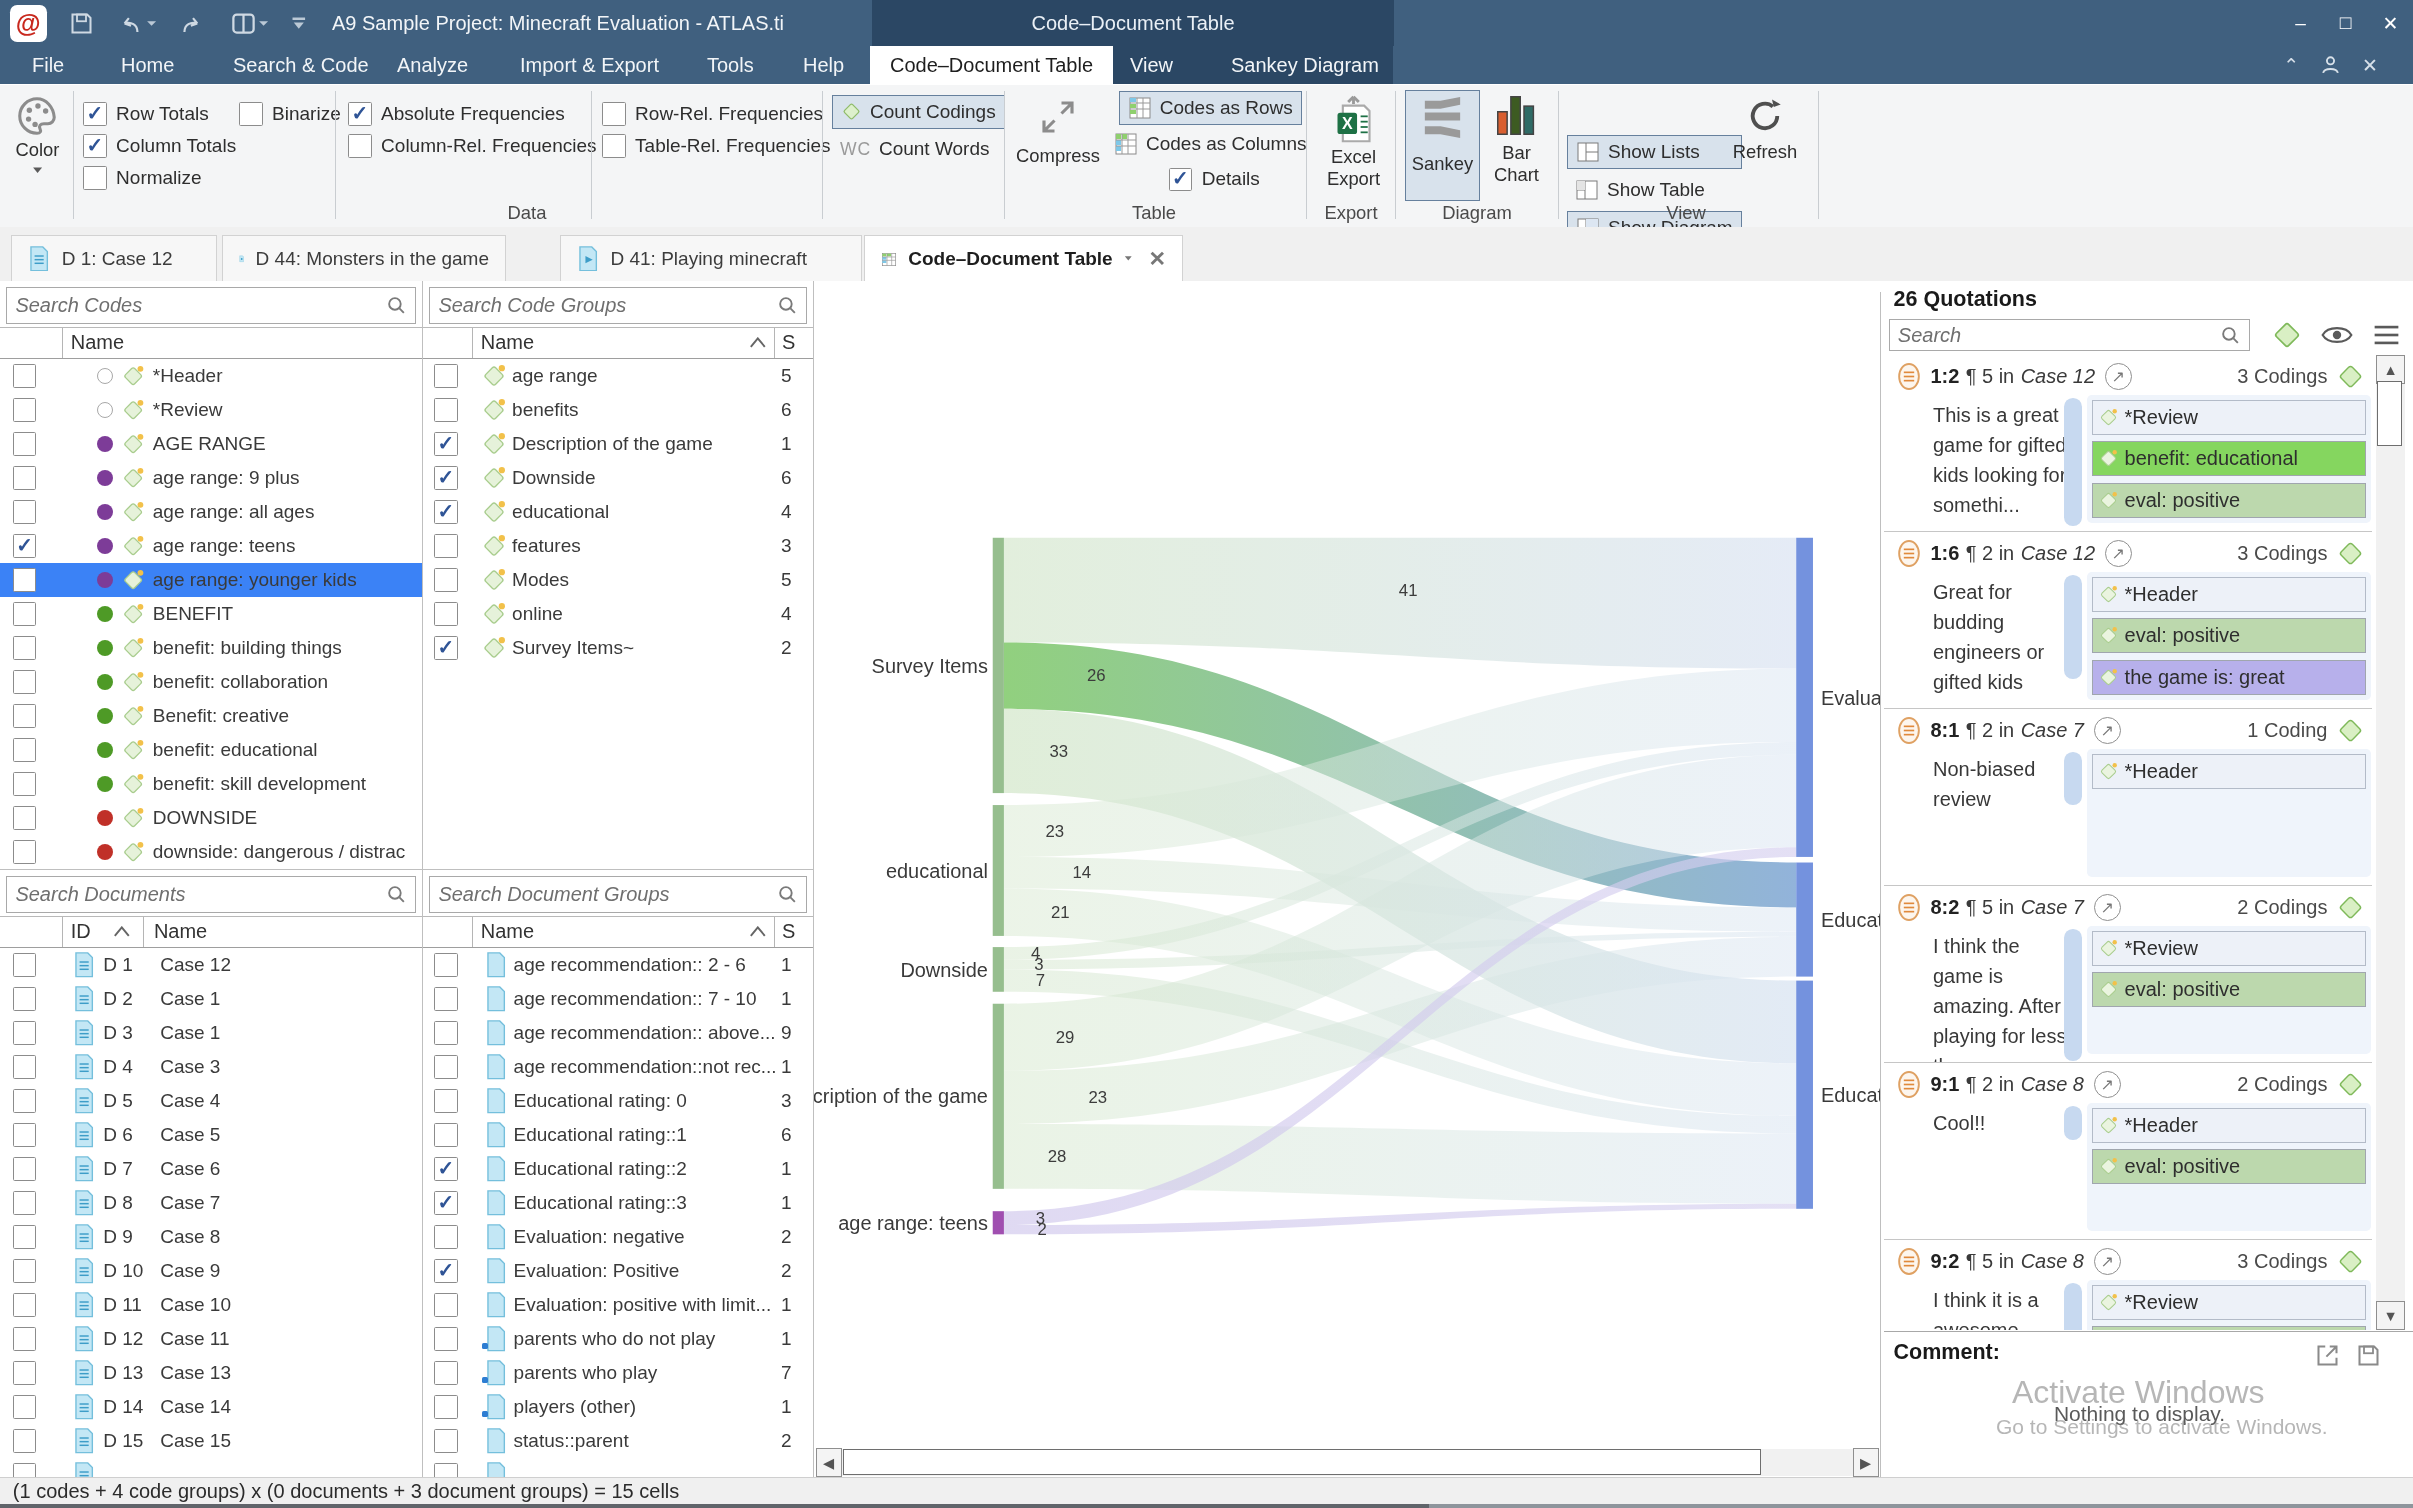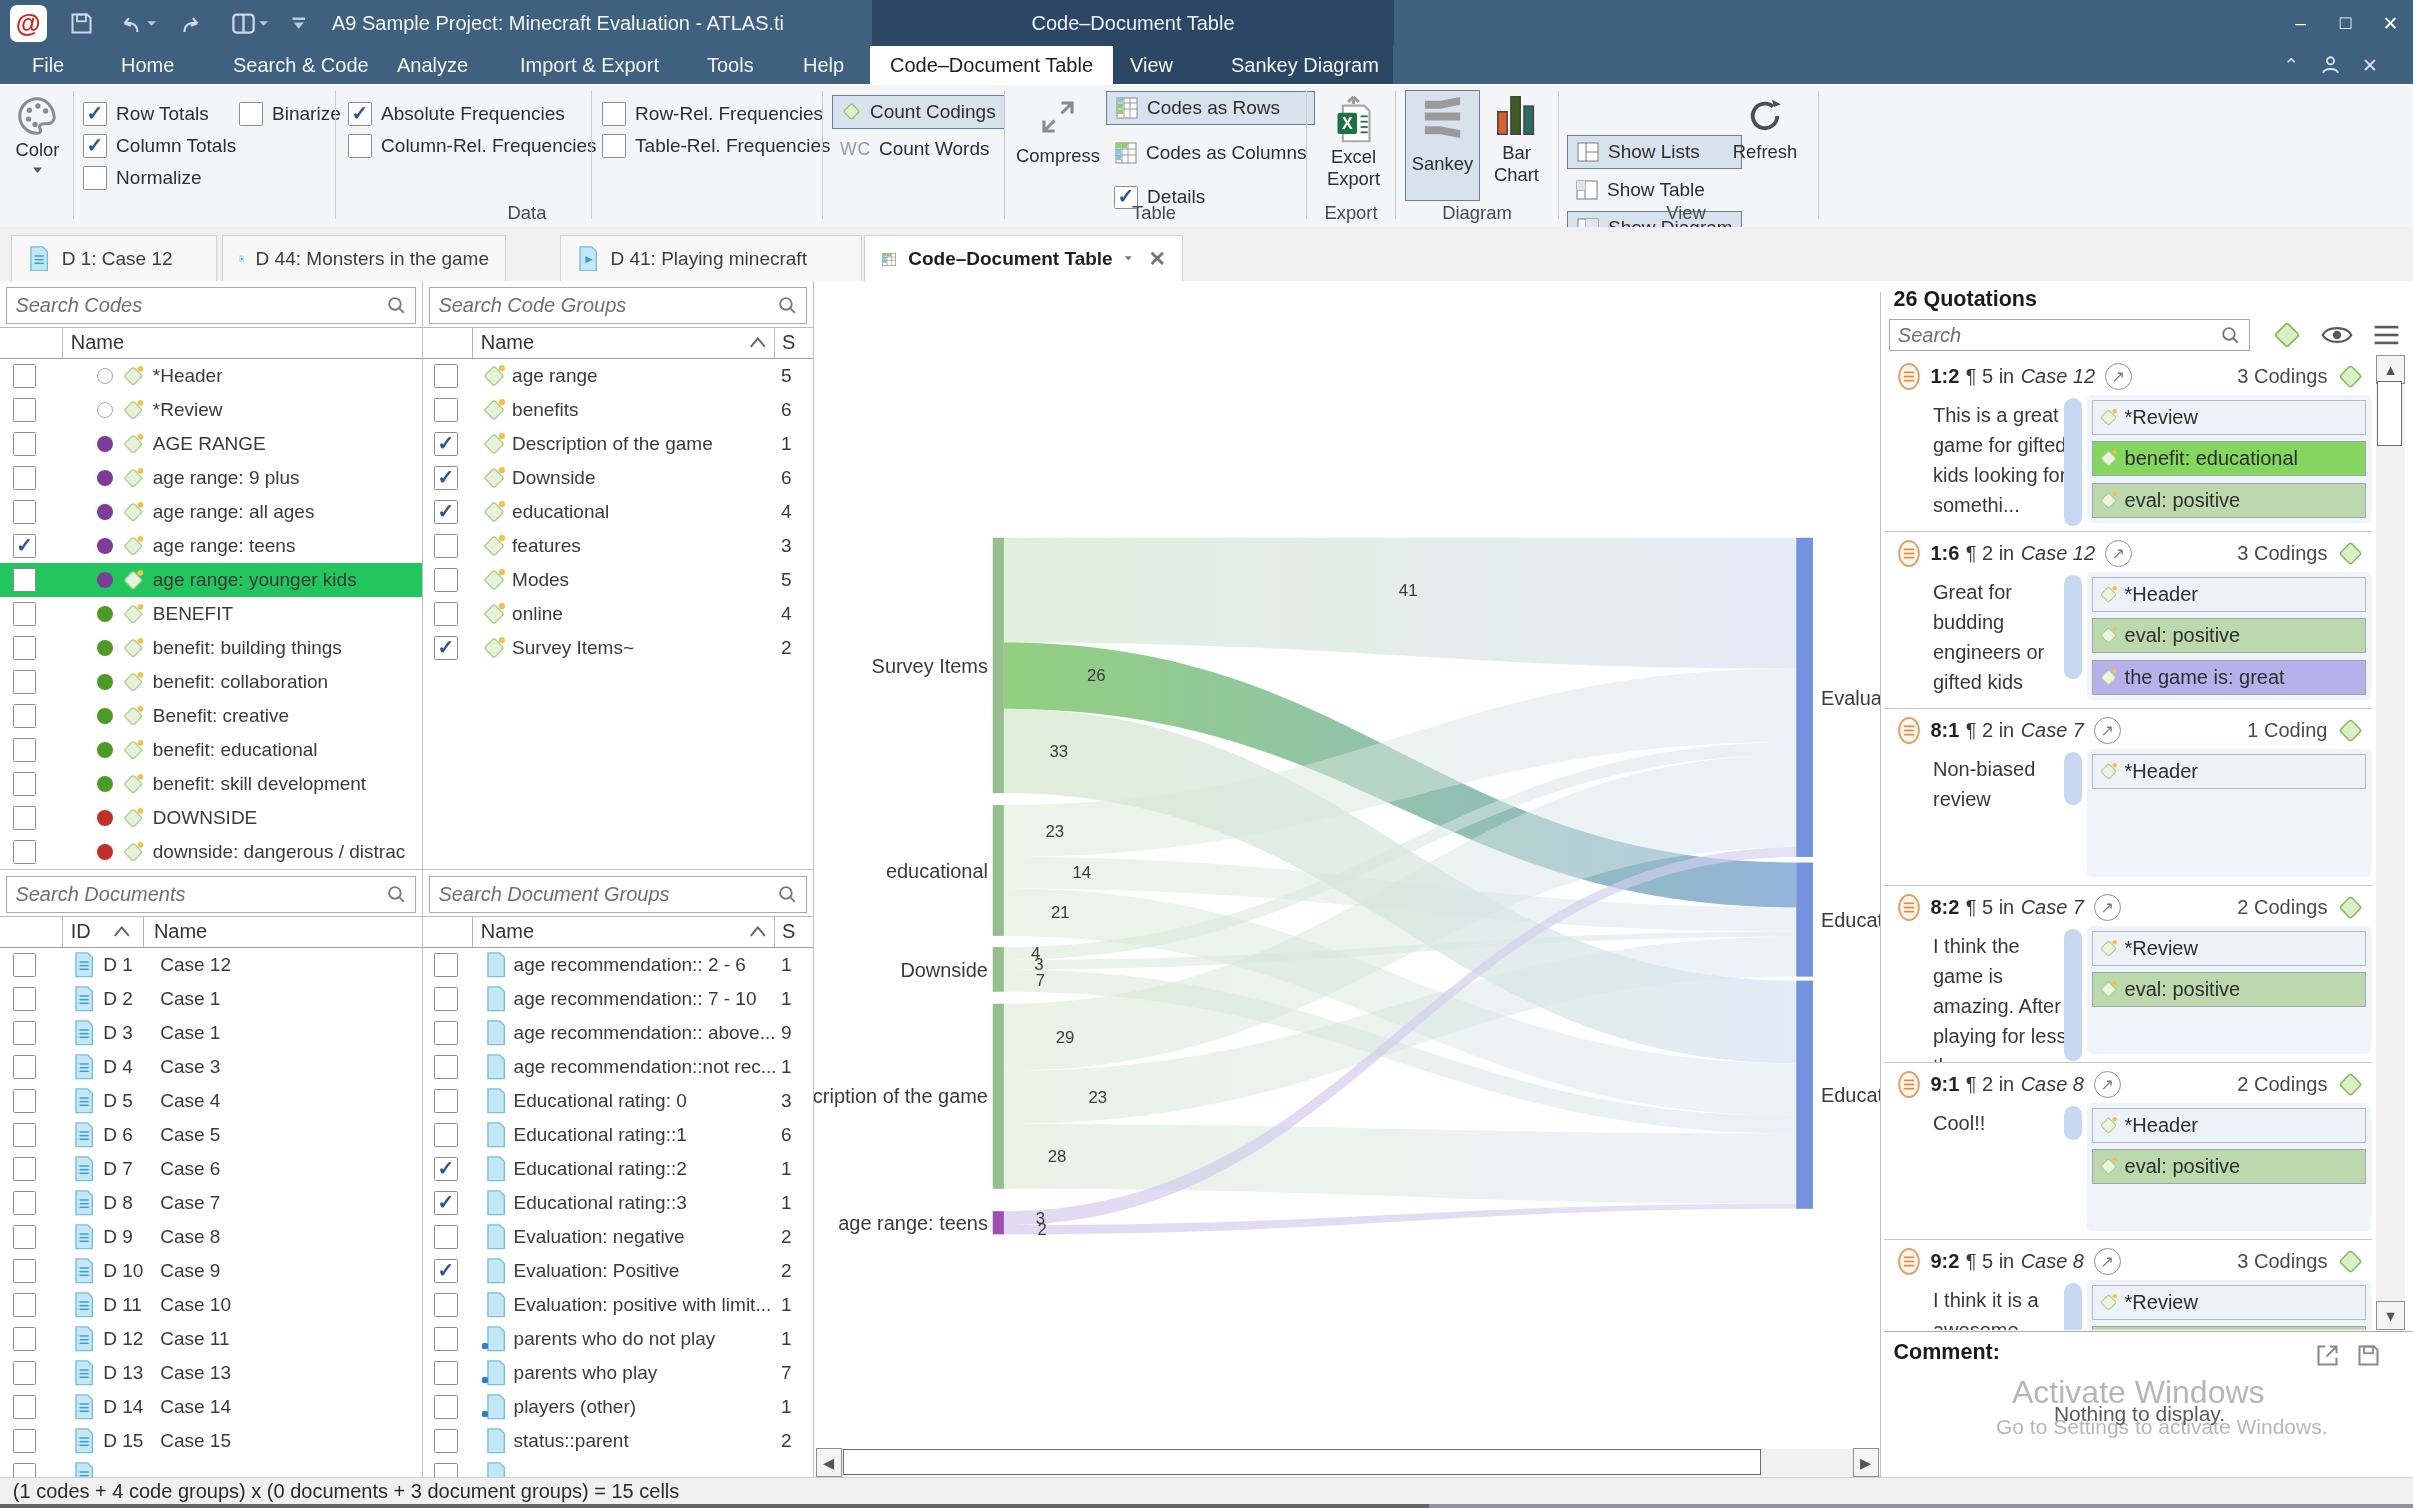--- a/index.html
+++ b/index.html
@@ -43,21 +43,21 @@
     display:flex;align-items:center;gap:11.2px;padding:0 16px;font-size:19px;color:#3C3C3C;white-space:nowrap;overflow:hidden;box-sizing:border-box;}
   .dtab.active{background:#FFFFFF;font-weight:bold;color:#1E1E1E;z-index:2;}
   
   .panel{position:absolute;background:#FFFFFF;overflow:hidden;box-sizing:border-box;border-right:1.6px solid #BFBFBF;}
   .searchbar{margin:5.6px 6.4px 3.2px 6.4px;height:35px;border:0.8px solid #A9A9A9;background:#fff;display:flex;align-items:center;
     padding:0 8px;font-size:20px;color:#6F6F6F;font-style:italic;}
   .searchbar .sph{flex:1;}
   .lhead{height:30px;border-top:0.8px solid #B9B9B9;border-bottom:1.6px solid #9E9E9E;display:flex;align-items:center;
     font-size:20px;color:#333;position:relative;}
   .lrow{height:34px;display:flex;align-items:center;font-size:19px;color:#3A3A3A;white-space:nowrap;position:relative;}
-  .lrow.selected{background:#22c55e;}
+  .lrow.selected{background:#3b82f6;}
   .dot{width:16px;height:16px;border-radius:50%;flex:0 0 auto;}
   .sizecol{position:absolute;font-size:19px;color:#3A3A3A;}
   .vline{width:0.8px;height:100%;background:#B5B5B5;}
   
   .sankey-panel{position:absolute;left:814px;top:281px;width:1066px;height:1196px;background:#fff;overflow:hidden;
     border-right:1.6px solid #BFBFBF;margin-top:11px;}
   .hscroll{position:absolute;left:1.6px;top:1156px;width:1063px;height:29px;display:flex;align-items:center;}
   .scr-btn{width:24px;height:27px;border:0.8px solid #8F8F8F;background:#F4F4F4;display:flex;align-items:center;
     justify-content:center;font-size:14.4px;color:#555;}
   .scr-track{flex:1;height:27px;background:#F1F1F1;position:relative;}
@@ -251,21 +251,21 @@
         <span>Count Words</span>
         </div>
     </div>
     <div class="rdiv" style="left:1004px;"></div>
     <div class="rbigbtn" style="left:1014px;top:11.2px;width:88px;">
       <svg width="42" height="42" viewBox="0 0 24 24">
         <path d="M14 4h6v6 M20 4l-6 6 M10 20H4v-6 M4 20l6-6" fill="none" stroke="#8C8C8C" stroke-width="1.8"></path>
         </svg>
       <span style="margin-top:6.4px">Compress</span>
     </div>
-    <div class="rstack" style="left:1106px;top:6.4px;gap:12px;">
+    <div class="rstack" style="left:1106px;top:6.4px;gap:3px;align-items:center;">
       <div class="rbtn-line hl">
         <svg width="24" height="24" viewBox="0 0 24 24">
             <rect x="2" y="2" width="20" height="20" fill="#fff" stroke="#8A8A8A"></rect>
             <rect x="2" y="2" width="6" height="4" fill="#7EC8E8"></rect>
             <rect x="2" y="8" width="6" height="4" fill="#8FD06E"></rect>
             <rect x="2" y="14" width="6" height="4" fill="#8FD06E"></rect>
             <line x1="9" y1="2" x2="9" y2="22" stroke="#999"></line>
             <line x1="15" y1="2" x2="15" y2="22" stroke="#999"></line>
             <line x1="2" y1="7" x2="22" y2="7" stroke="#999"></line>
             <line x1="2" y1="13" x2="22" y2="13" stroke="#999"></line>

